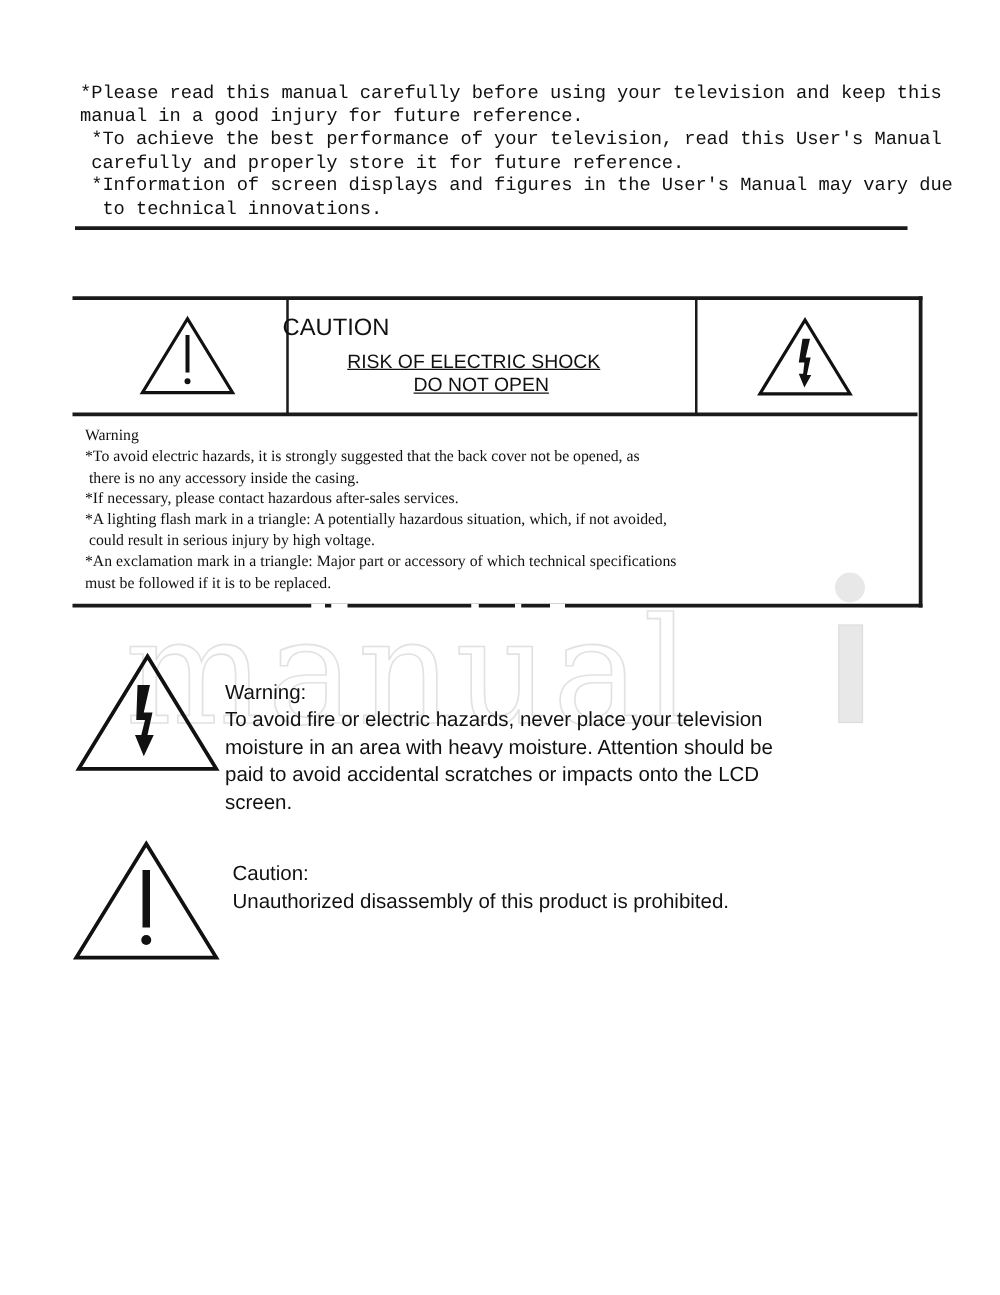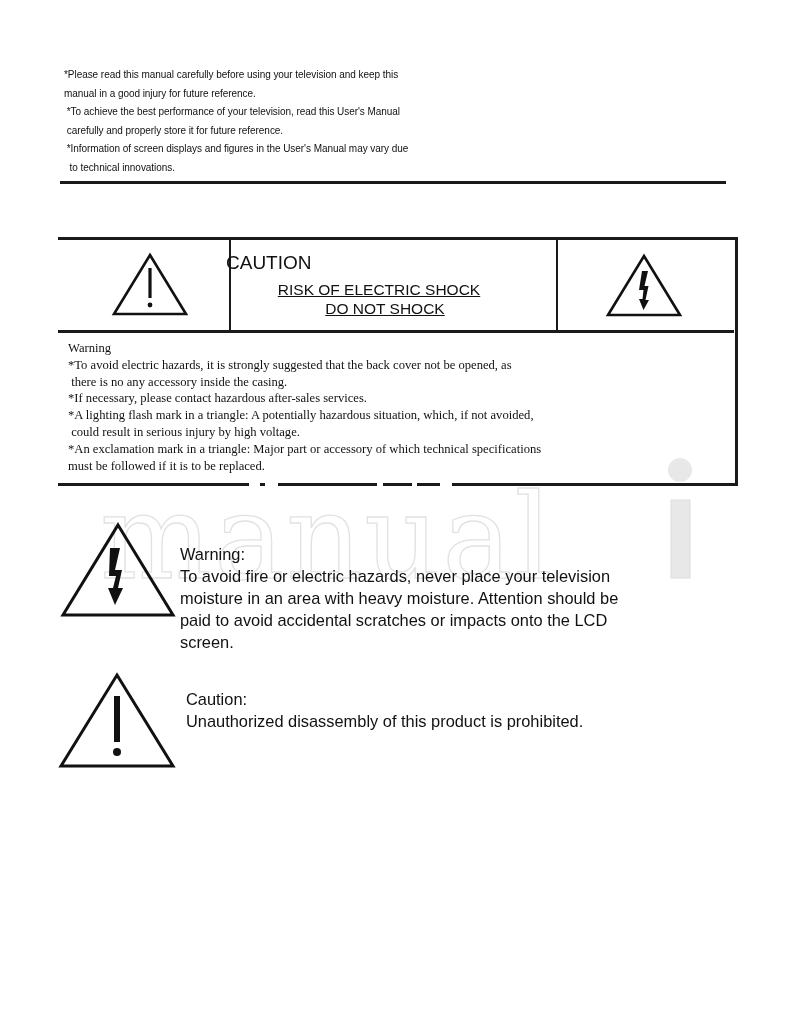--- a/index.html
+++ b/index.html
@@ -2,22 +2,23 @@
 <html><head>
   <meta charset="utf-8">
   <style>
     html, body { margin: 0; padding: 0; background: #ffffff; }
     body {
       width: 800px; height: 1036px; position: relative; overflow: hidden;
       font-family: "Liberation Sans", sans-serif; color: #111111;
     }
     .abs { position: absolute; }
     .intro p {
-      margin: 0; font-size: 10px; line-height: 18.6px; white-space: pre;
+      margin: 0; font-size: 15px; line-height: 18.6px; white-space: pre;
       letter-spacing: -0.05px;
+      font-family: Liberation Mono, monospace;
     }
     .rule { position: absolute; background: #1a1a1a; }
     .caution-title { font-size: 19px; line-height: 28px; text-align: left; width: 326px; }
     .caution-sub { font-size: 15.5px; line-height: 19px; text-align: center; width: 326px; text-decoration: underline; }
     .warn-box p {
       margin: 0; font-size: 12.6px; line-height: 16.8px; white-space: pre; font-family: Liberation Serif, serif;
     }
     .big-text p { margin: 0; font-size: 16.4px; line-height: 22px; white-space: pre; }
     .watermark { position: absolute; left: 0; top: 0; pointer-events: none; }
     .gap { position: absolute; background: #ffffff; height: 4px; top: 483px; }
@@ -44,21 +45,21 @@
   <div class="rule" style="left:58px; top:483px; width:680px; height:3px;"></div>
 
   <svg class="abs" style="left:110px; top:252px;" width="80" height="66" viewBox="0 0 80 66">
     <polygon points="40,3 76,62 4,62" fill="none" stroke="#111" stroke-width="2.6" stroke-linejoin="miter"></polygon>
     <rect x="38.4" y="16" width="3.2" height="30" fill="#111"></rect>
     <circle cx="40" cy="53" r="2.4" fill="#111"></circle>
   </svg>
 
   <div class="abs caution-title" style="left:226px; top:249px;">CAUTION</div>
   <div class="abs caution-sub" style="left:216px; top:280px;">RISK OF ELECTRIC SHOCK</div>
-  <div class="abs caution-sub" style="left:222px; top:299px;">DO NOT SHOCK</div>
+  <div class="abs caution-sub" style="left:222px; top:299px;">DO NOT OPEN</div>
 
   <svg class="abs" style="left:604px; top:253px;" width="80" height="66" viewBox="0 0 80 66">
     <polygon points="40,3 76,62 4,62" fill="none" stroke="#111" stroke-width="2.6" stroke-linejoin="miter"></polygon>
     <polygon points="38,18 44,18 40.5,33 44.5,33 41.5,47 45,47 39.5,57 35,46 38.5,46 39.5,37 35,37" fill="#111"></polygon>
   </svg>
 </div>
 
 <div class="abs warn-box" style="left:68px; top:340px;">
   <p>Warning</p>
   <p>*To avoid electric hazards, it is strongly suggested that the back cover not be opened, as</p>

